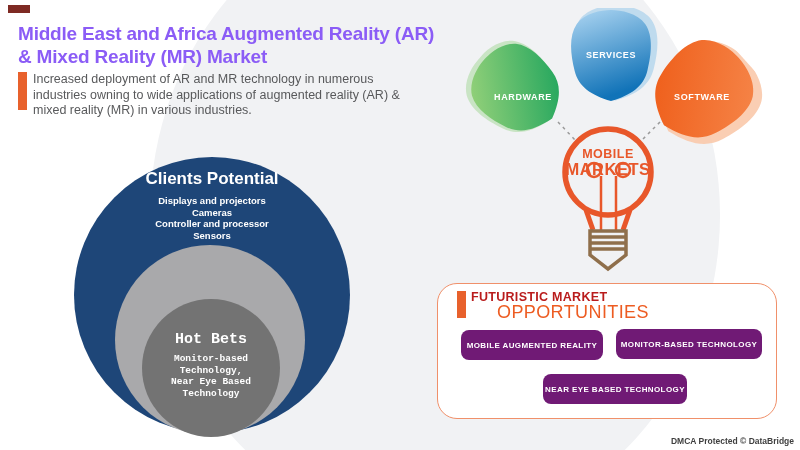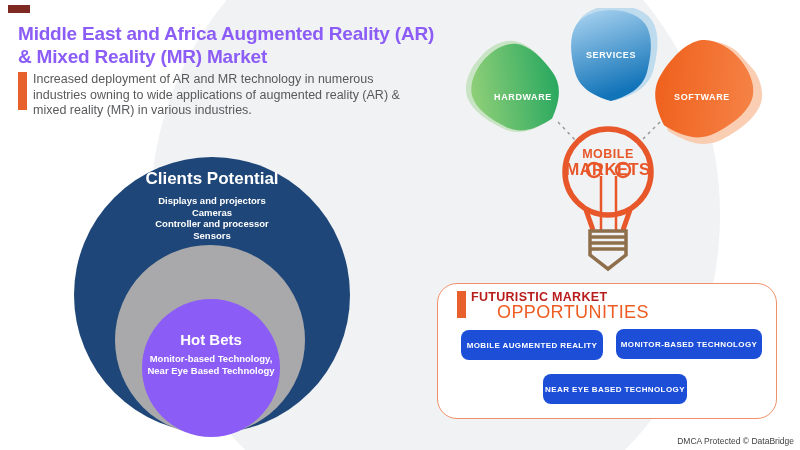--- a/index.html
+++ b/index.html
@@ -17,21 +17,21 @@
          color:#8b5cf6;letter-spacing:-0.2px;}
   .desc-wrap{left:18px;top:72px;width:396px;display:flex;}
   .accent-bar{width:9px;height:38px;background:#e8612c;flex:0 0 9px;margin-right:6px;}
   .desc{font-size:12.5px;line-height:15.5px;color:#58595b;width:378px;}
 
   
   .venn{left:74px;top:157px;width:276px;height:276px;}
   .circle{position:absolute;border-radius:50%;text-align:center;color:#ffffff;}
   .c-outer{left:0;top:0;width:276px;height:276px;background:#1e4678;}
   .c-middle{left:41px;top:88px;width:190px;height:190px;background:#a9a9ab;}
-  .c-inner{left:68px;top:142px;width:138px;height:138px;background:#8b5cf6;}
+  .c-inner{left:68px;top:142px;width:138px;height:138px;background:#737373;font-family:Liberation Mono, monospace;}
   .c-title{font-weight:bold;}
   .c-outer .c-title{padding-top:12px;font-size:17px;}
   .c-middle .c-title{padding-top:4px;font-size:16px;}
   .c-inner .c-title{padding-top:32px;font-size:15px;}
   .c-items{margin-top:6px;font-size:9.5px;line-height:11.5px;font-weight:bold;}
   .c-middle .c-items{margin-top:2px;color:#f3f3f3;}
   .c-inner .c-items{margin-top:5px;}
 
   
   .seg{transform-origin:50% 50%;}
@@ -48,30 +48,30 @@
   .focused-label{left:548px;top:148px;width:120px;text-align:center;color:#e8572a;font-weight:bold;}
   .fm-1{font-size:12.5px;letter-spacing:0.5px;line-height:13px;}
   .fm-2{font-size:16.5px;letter-spacing:0.5px;line-height:17px;}
 
   
   .panel{left:437px;top:283px;width:338px;height:134px;background:#ffffff;
          border:1px solid #f0906a;border-radius:20px;}
   .panel-bar{left:19px;top:7px;width:9px;height:27px;background:#e8612c;}
   .panel-h1{left:33px;top:6px;font-size:12.5px;font-weight:bold;color:#b91c1c;letter-spacing:0.3px;}
   .panel-h2{left:33px;top:18px;font-size:18px;font-weight:400;color:#ed5c22;letter-spacing:0.4px;margin-left:26px;}
-  .chip{position:absolute;height:30px;background:#1d4ed8;border-radius:8px;color:#ffffff;
+  .chip{position:absolute;height:30px;background:#701a75;border-radius:8px;color:#ffffff;
         font-size:8px;font-weight:bold;letter-spacing:0.4px;display:flex;align-items:center;
         justify-content:center;text-align:center;}
   .chip::after{content:'';position:absolute;left:-5px;top:5px;width:100%;height:100%;
         border:1px solid #f08a52;border-radius:8px;z-index:-1;}
   .chip-1{left:23px;top:46px;width:142px;}
   .chip-2{left:178px;top:45px;width:146px;}
   .chip-3{left:105px;top:90px;width:144px;}
 
-  .footer{right:6px;bottom:4px;font-size:8.5px;font-weight:normal;color:#3f3f3f;margin-left:25px;}
+  .footer{right:6px;bottom:4px;font-size:8.5px;font-weight:bold;color:#3f3f3f;margin-left:25px;}
 </style>
 </head>
 <body>
 
 <div class="abs bg-blob"></div>
 <div class="abs corner-mark"></div>
 
 <div class="abs title">
   <div>Middle East and Africa Augmented Reality (AR)</div>
   <div>&amp; Mixed Reality (MR) Market</div>

